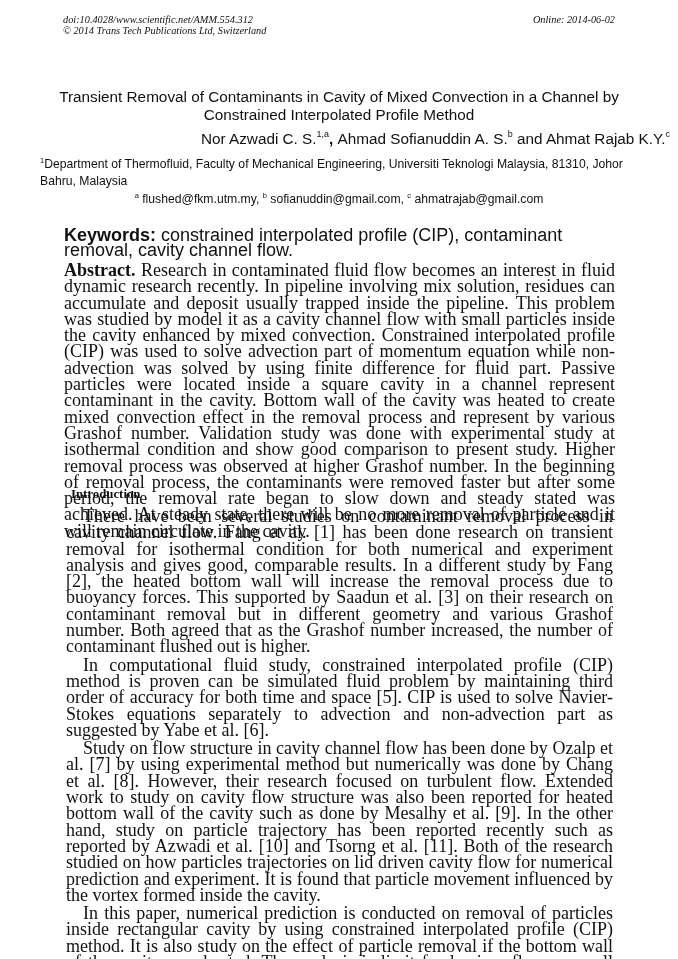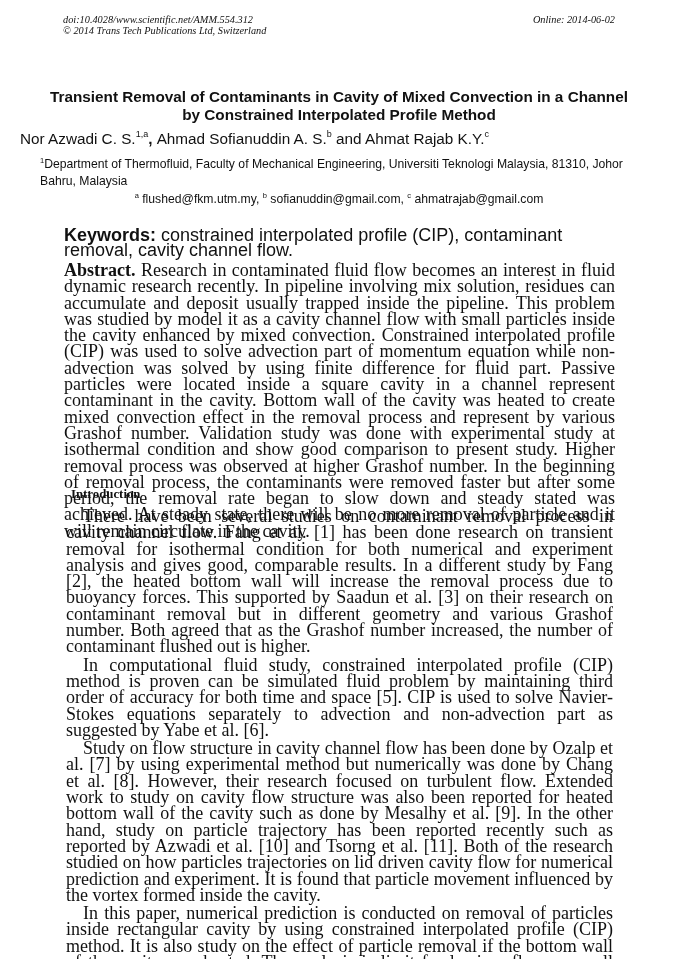--- a/index.html
+++ b/index.html
@@ -1,21 +1,21 @@
 <!DOCTYPE html>
 <html><head>
 <meta charset="utf-8">
 <style>
   html, body { margin: 0; padding: 0; background: #ffffff; }
   body { width: 678px; height: 959px; position: relative; overflow: hidden; color: #111; }
   .header { position: absolute; top: 14px; left: 63px; right: 63px; font-family: "Liberation Serif", serif; font-style: italic; font-size: 10.3px; line-height: 11.4px; }
   .header .left div { white-space: nowrap; }
   .header .right { position: absolute; top: 0; right: 0; }
-  .title { position: absolute; top: 88px; left: 40px; right: 40px; text-align: center; font-family: "Liberation Sans", sans-serif; font-weight: bold; font-size: 15.3px; line-height: 18px; }
-  .authors { position: absolute; top: 130px; left: 20px; right: 8px; text-align: left; font-family: "Liberation Sans", sans-serif; font-size: 15.3px; line-height: 18px; }
+  .title { position: absolute; top: 88px; left: 40px; right: 40px; text-align: center; font-family: "Liberation Sans", sans-serif; font-weight: normal; font-size: 15.3px; line-height: 18px; }
+  .authors { position: absolute; top: 130px; left: 20px; right: 8px; text-align: right; font-family: "Liberation Sans", sans-serif; font-size: 15.3px; line-height: 18px; }
   .authors sup { font-size: 9px; vertical-align: 7px; line-height: 0; }
   .affil { position: absolute; top: 156px; left: 40px; right: 40px; font-family: "Liberation Sans", sans-serif; font-size: 12.2px; line-height: 17px; }
   .affil sup, .emails sup { font-size: 7.5px; vertical-align: 5px; line-height: 0; }
   .emails { position: absolute; top: 192px; left: 40px; right: 40px; text-align: center; font-family: "Liberation Sans", sans-serif; font-size: 12.2px; line-height: 15px; }
   .keywords { position: absolute; top: 228px; left: 64px; right: 62px; font-family: "Liberation Sans", sans-serif; font-size: 18px; line-height: 15px; }
   .keywords b { font-weight: bold; }
   .body { position: absolute; left: 64px; width: 551px; font-family: "Liberation Serif", serif; font-size: 18px; line-height: 16.3px; text-align: justify; }
   .abstract { top: 262px; }
   .abstract b { font-weight: bold; }
   .intro-head { position: absolute; top: 487px; left: 71px; font-family: "Liberation Serif", serif; font-weight: bold; font-size: 12.8px; }

